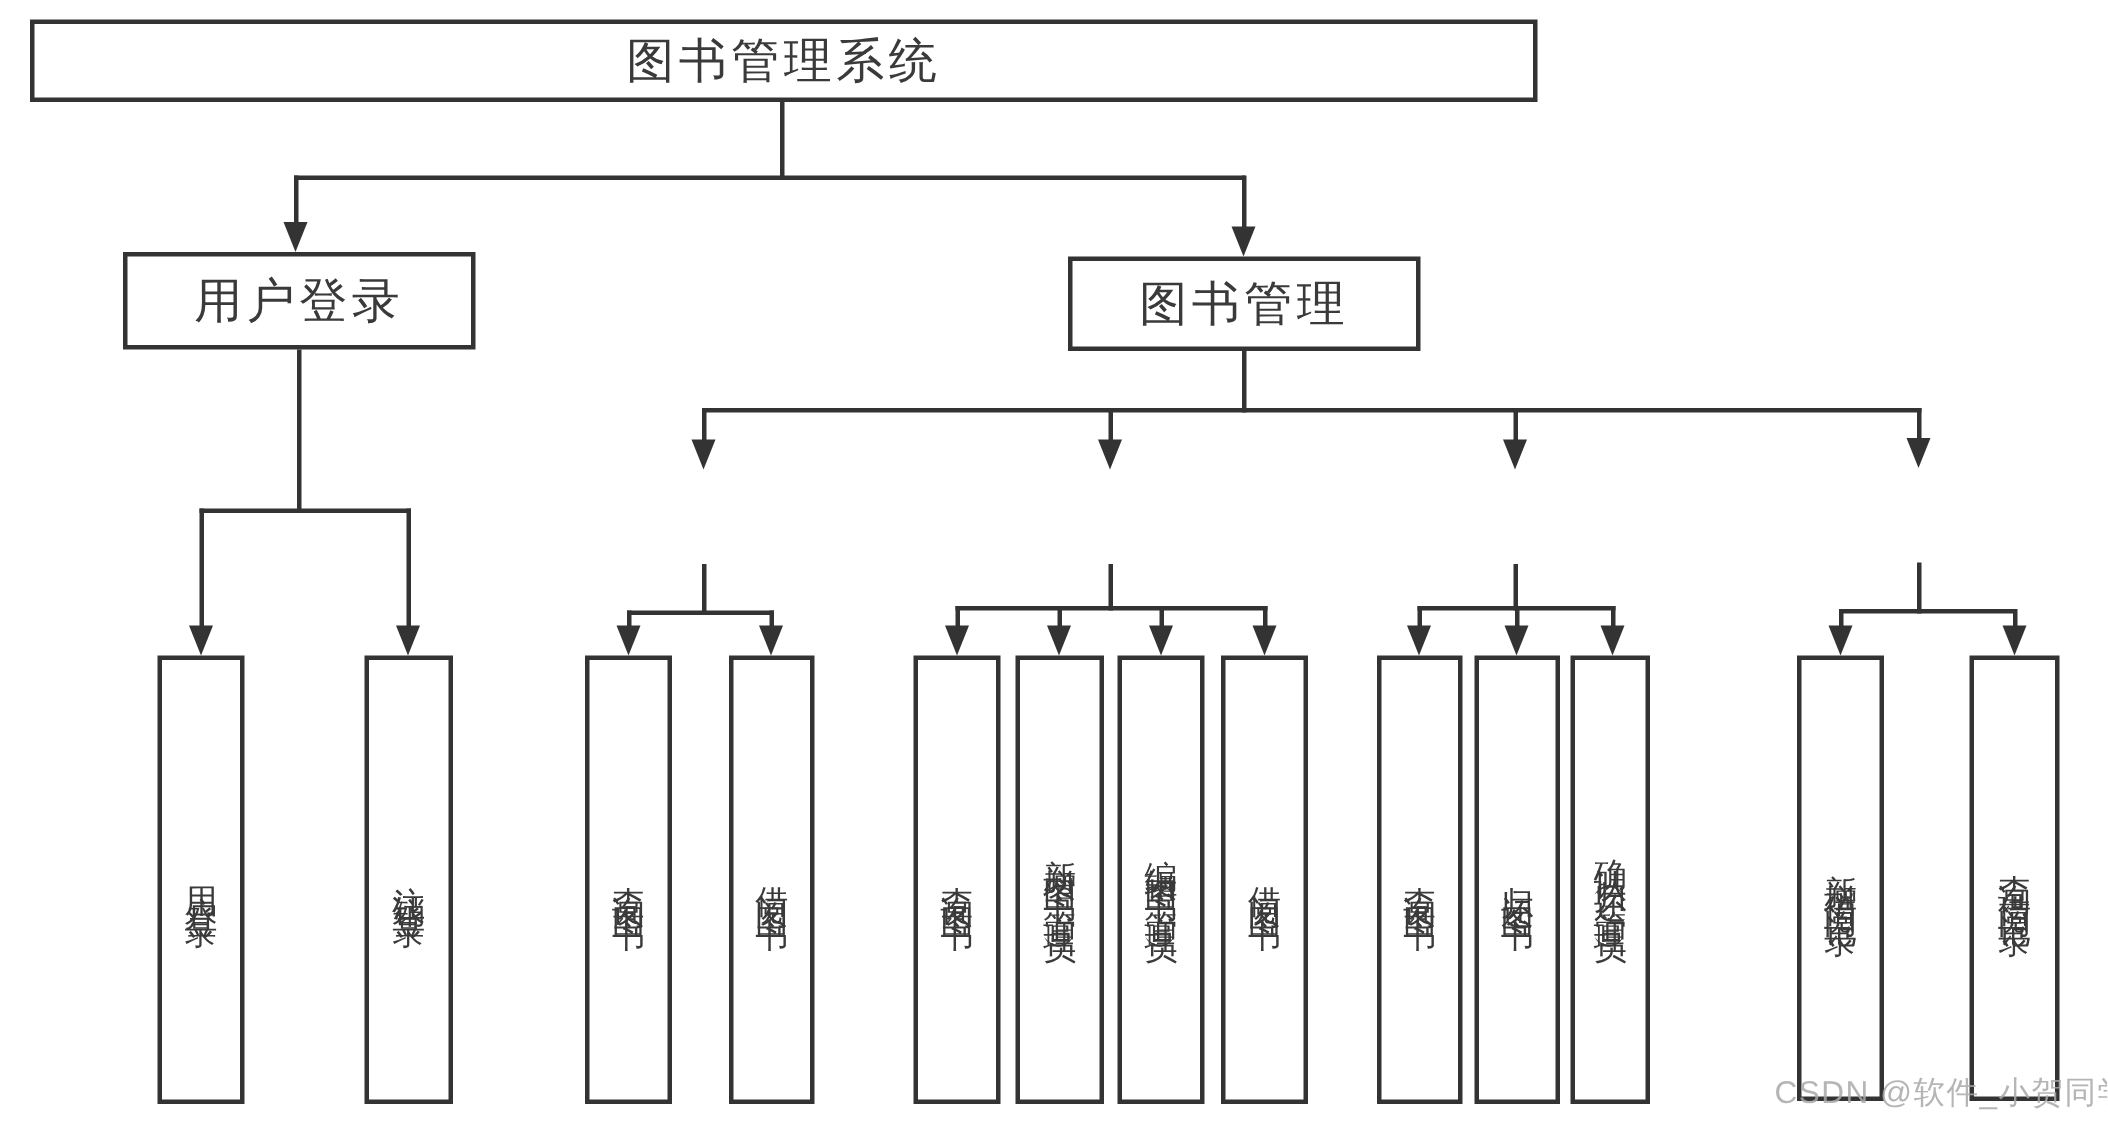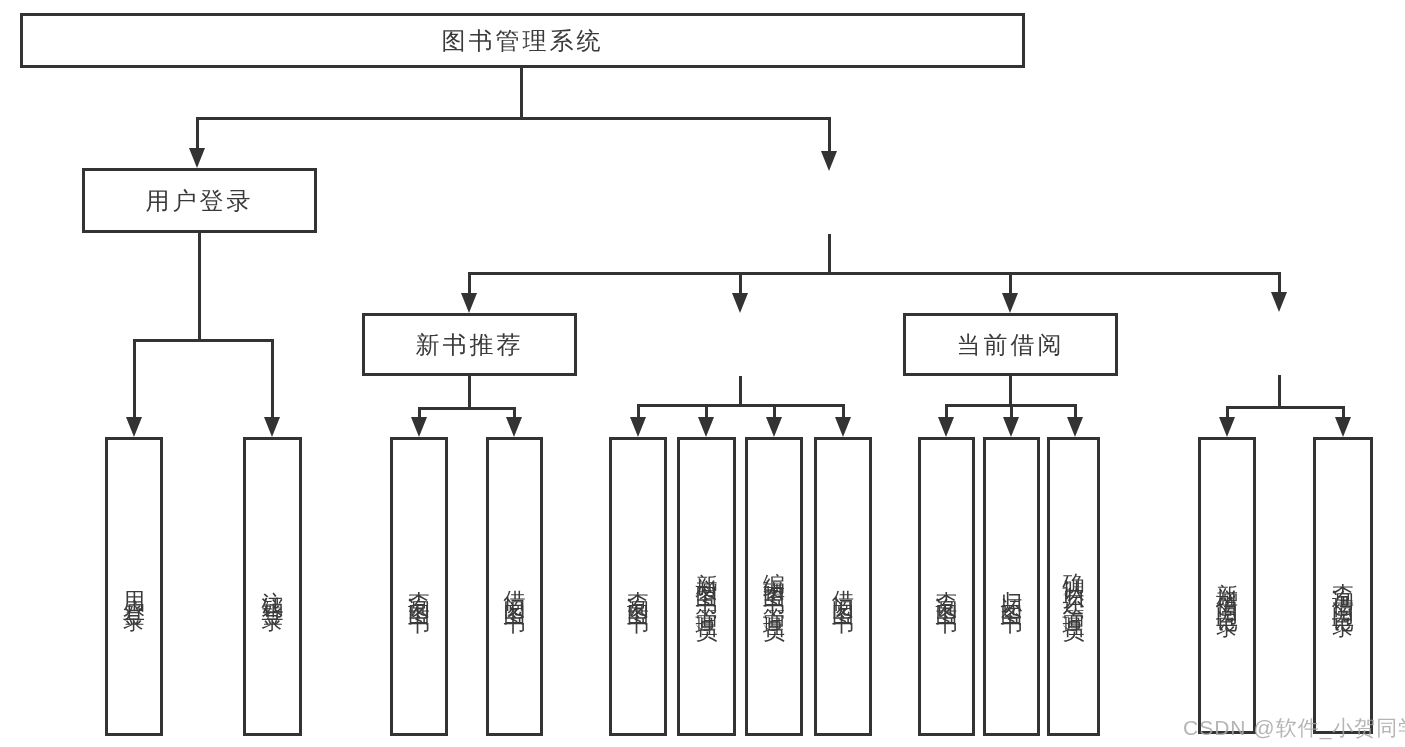--- a/index.html
+++ b/index.html
@@ -12,21 +12,21 @@
     overflow:hidden;
   }
   .box{
     position:absolute;
     box-sizing:border-box;
     background:#ffffff;
     border:3px solid #333333;
     display:flex;
     align-items:center;
     justify-content:center;
-    font-size:24px;
+    font-size:32px;
     letter-spacing:3px;
     color:#3a3a3a;
     white-space:nowrap;
   }
   .leaf{
     writing-mode:vertical-rl;
     text-orientation:mixed;
     font-size:22px;
     letter-spacing:7px;
     white-space:normal;
@@ -54,25 +54,24 @@
 </style>
 </head>
 <body>
 
 <div class="stage">
 
   <div class="box" style="left:20px;top:13px;width:1005px;height:55px">图书管理系统</div>
 
   <div class="box" style="left:82px;top:168px;width:235px;height:65px">用户登录</div>
 
-
-  <div class="box" style="left:362px;top:313px;width:215px;height:63px">新书推荐</div>
+  <div class="box" style="left:712px;top:171px;width:235px;height:63px">图书管理</div>
 
 
-  <div class="box" style="left:903px;top:313px;width:215px;height:63px">当前借阅</div>
+
 
 
   <div class="box leaf" style="left:105px;top:437px;width:58px;height:299px">用户登录</div>
 
   <div class="box leaf" style="left:243px;top:437px;width:59px;height:299px">注销登录</div>
 
   <div class="box leaf" style="left:390px;top:437px;width:58px;height:299px">查询图书</div>
 
   <div class="box leaf" style="left:486px;top:437px;width:57px;height:299px">借阅图书</div>
 

